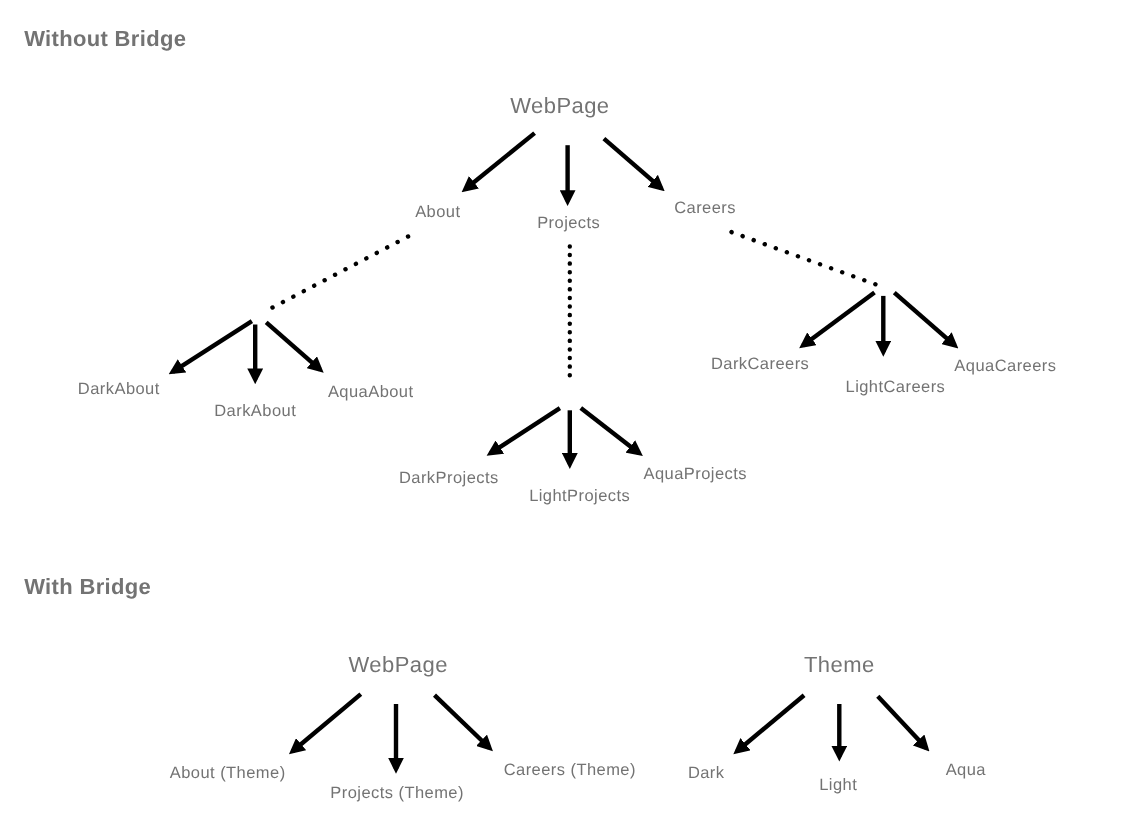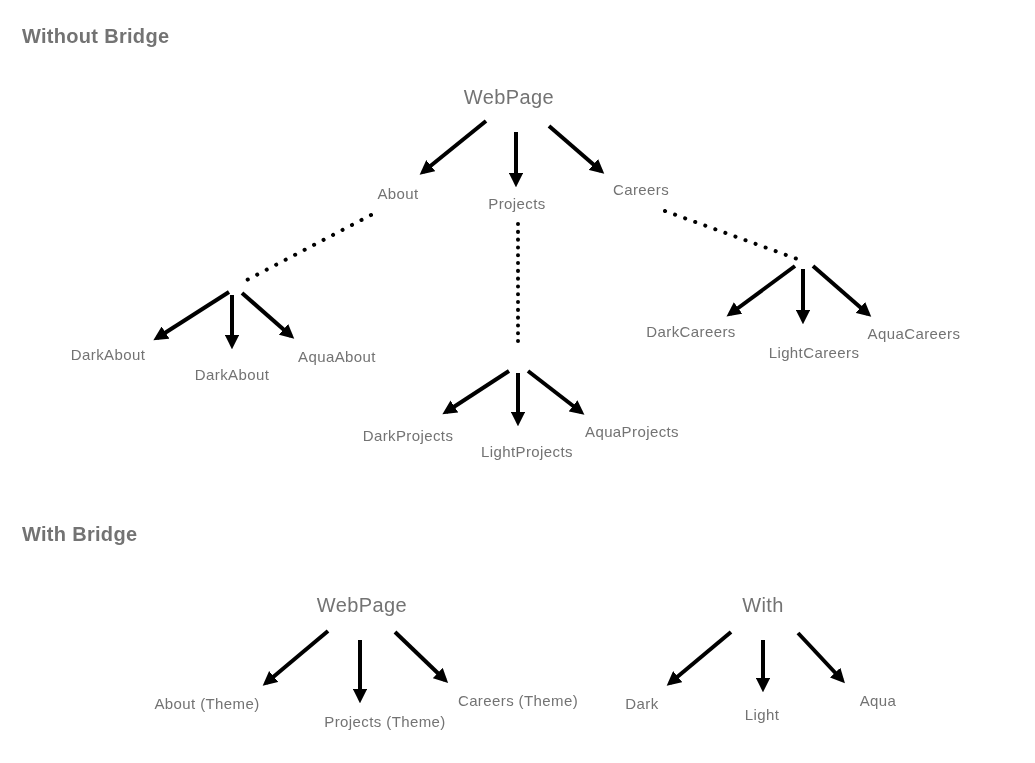--- a/index.html
+++ b/index.html
@@ -89,21 +89,21 @@
   <div class="lbl" style="left:408px; top:435px;">DarkProjects</div>
   <div class="lbl" style="left:527px; top:451px;">LightProjects</div>
   <div class="lbl" style="left:632px; top:431px;">AquaProjects</div>
 
   <div class="lbl" style="left:691px; top:331px;">DarkCareers</div>
   <div class="lbl" style="left:814px; top:352px;">LightCareers</div>
   <div class="lbl" style="left:914px; top:333px;">AquaCareers</div>
 
   <div class="lbl root" style="left:362px; top:605px;">WebPage</div>
   <div class="lbl" style="left:207px; top:703px;">About (Theme)</div>
-  <div class="lbl" style="left:361px; top:721px;margin-left:24px;">Projects (Theme)</div>
+  <div class="lbl" style="left:361px; top:721px;">Projects (Theme)</div>
   <div class="lbl" style="left:518px; top:700px;">Careers (Theme)</div>
 
-  <div class="lbl root" style="left:763px; top:605px;">With</div>
+  <div class="lbl root" style="left:763px; top:605px;">Theme</div>
   <div class="lbl" style="left:642px; top:703px;">Dark</div>
   <div class="lbl" style="left:762px; top:714px;">Light</div>
   <div class="lbl" style="left:878px; top:700px;">Aqua</div>
 
 </div>
 
 </body></html>

